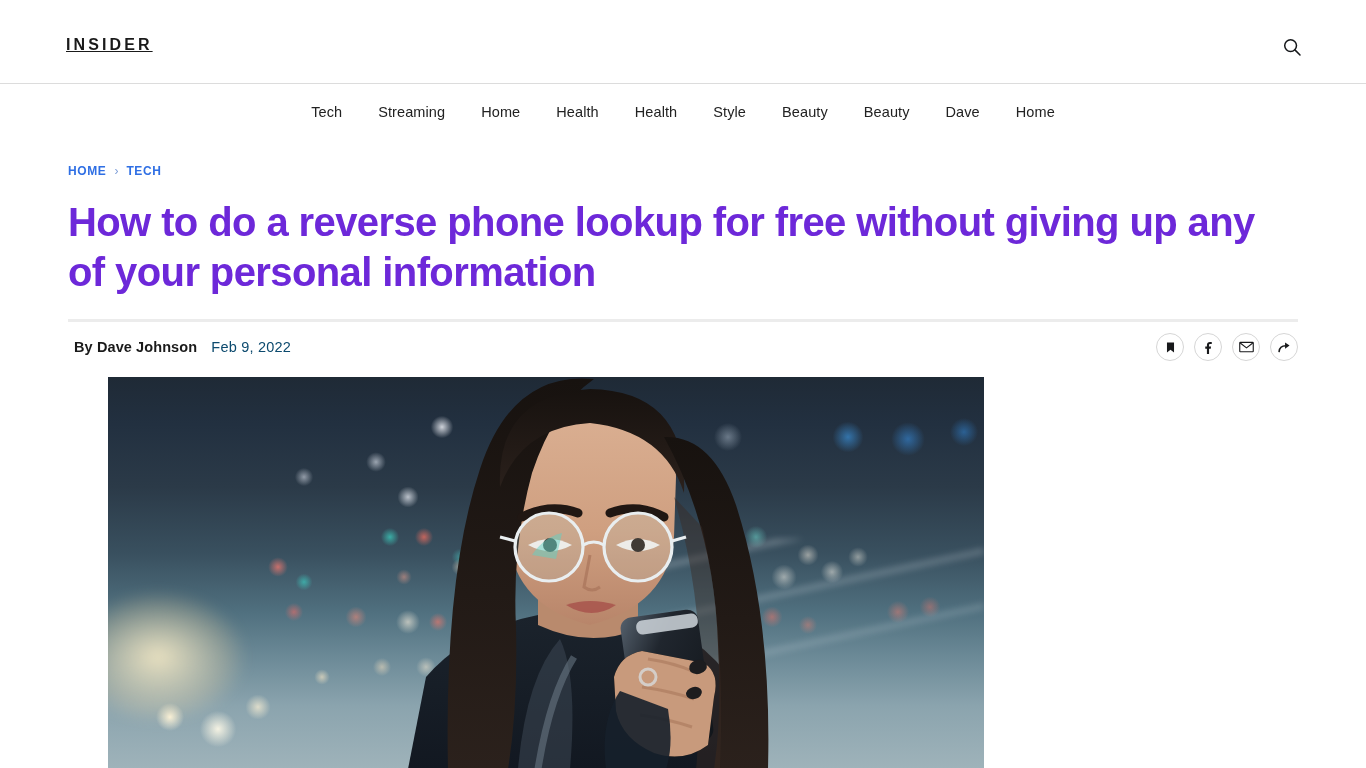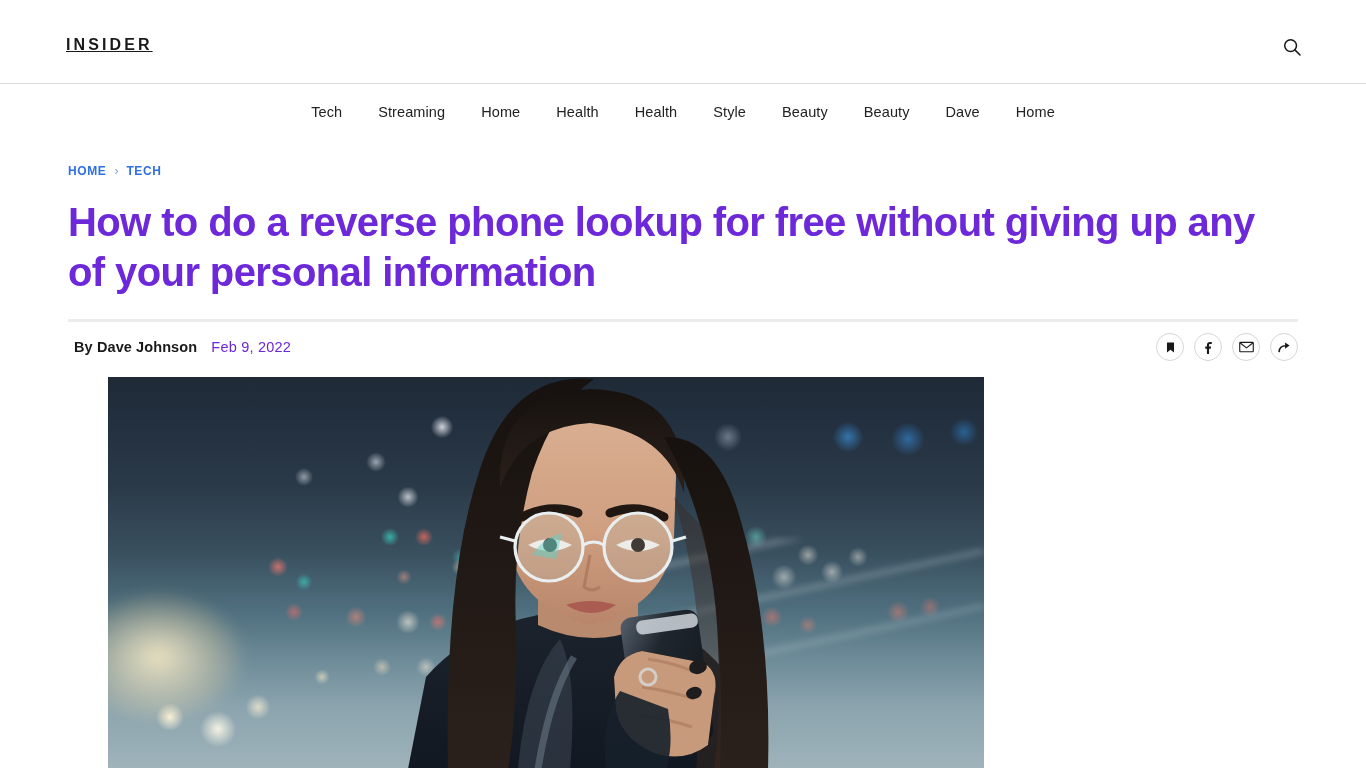--- a/index.html
+++ b/index.html
@@ -130,21 +130,21 @@
     align-items: center;
   }
   .byline {
     font-size: 14.5px;
     color: #1a1a1a;
     letter-spacing: 0.1px;
   }
   .byline .by-prefix { font-weight: 700; margin-left: 6px; }
   .byline .author { font-weight: 700; }
   .byline .date {
-    color: #6d28d9;
+    color: #0c4a6e;
     margin-left: 10px;
     font-weight: 400;
     letter-spacing: 0.2px;
   }
 
   .share-row {
     position: absolute;
     right: 0;
     top: 50%;
     transform: translateY(-50%);

